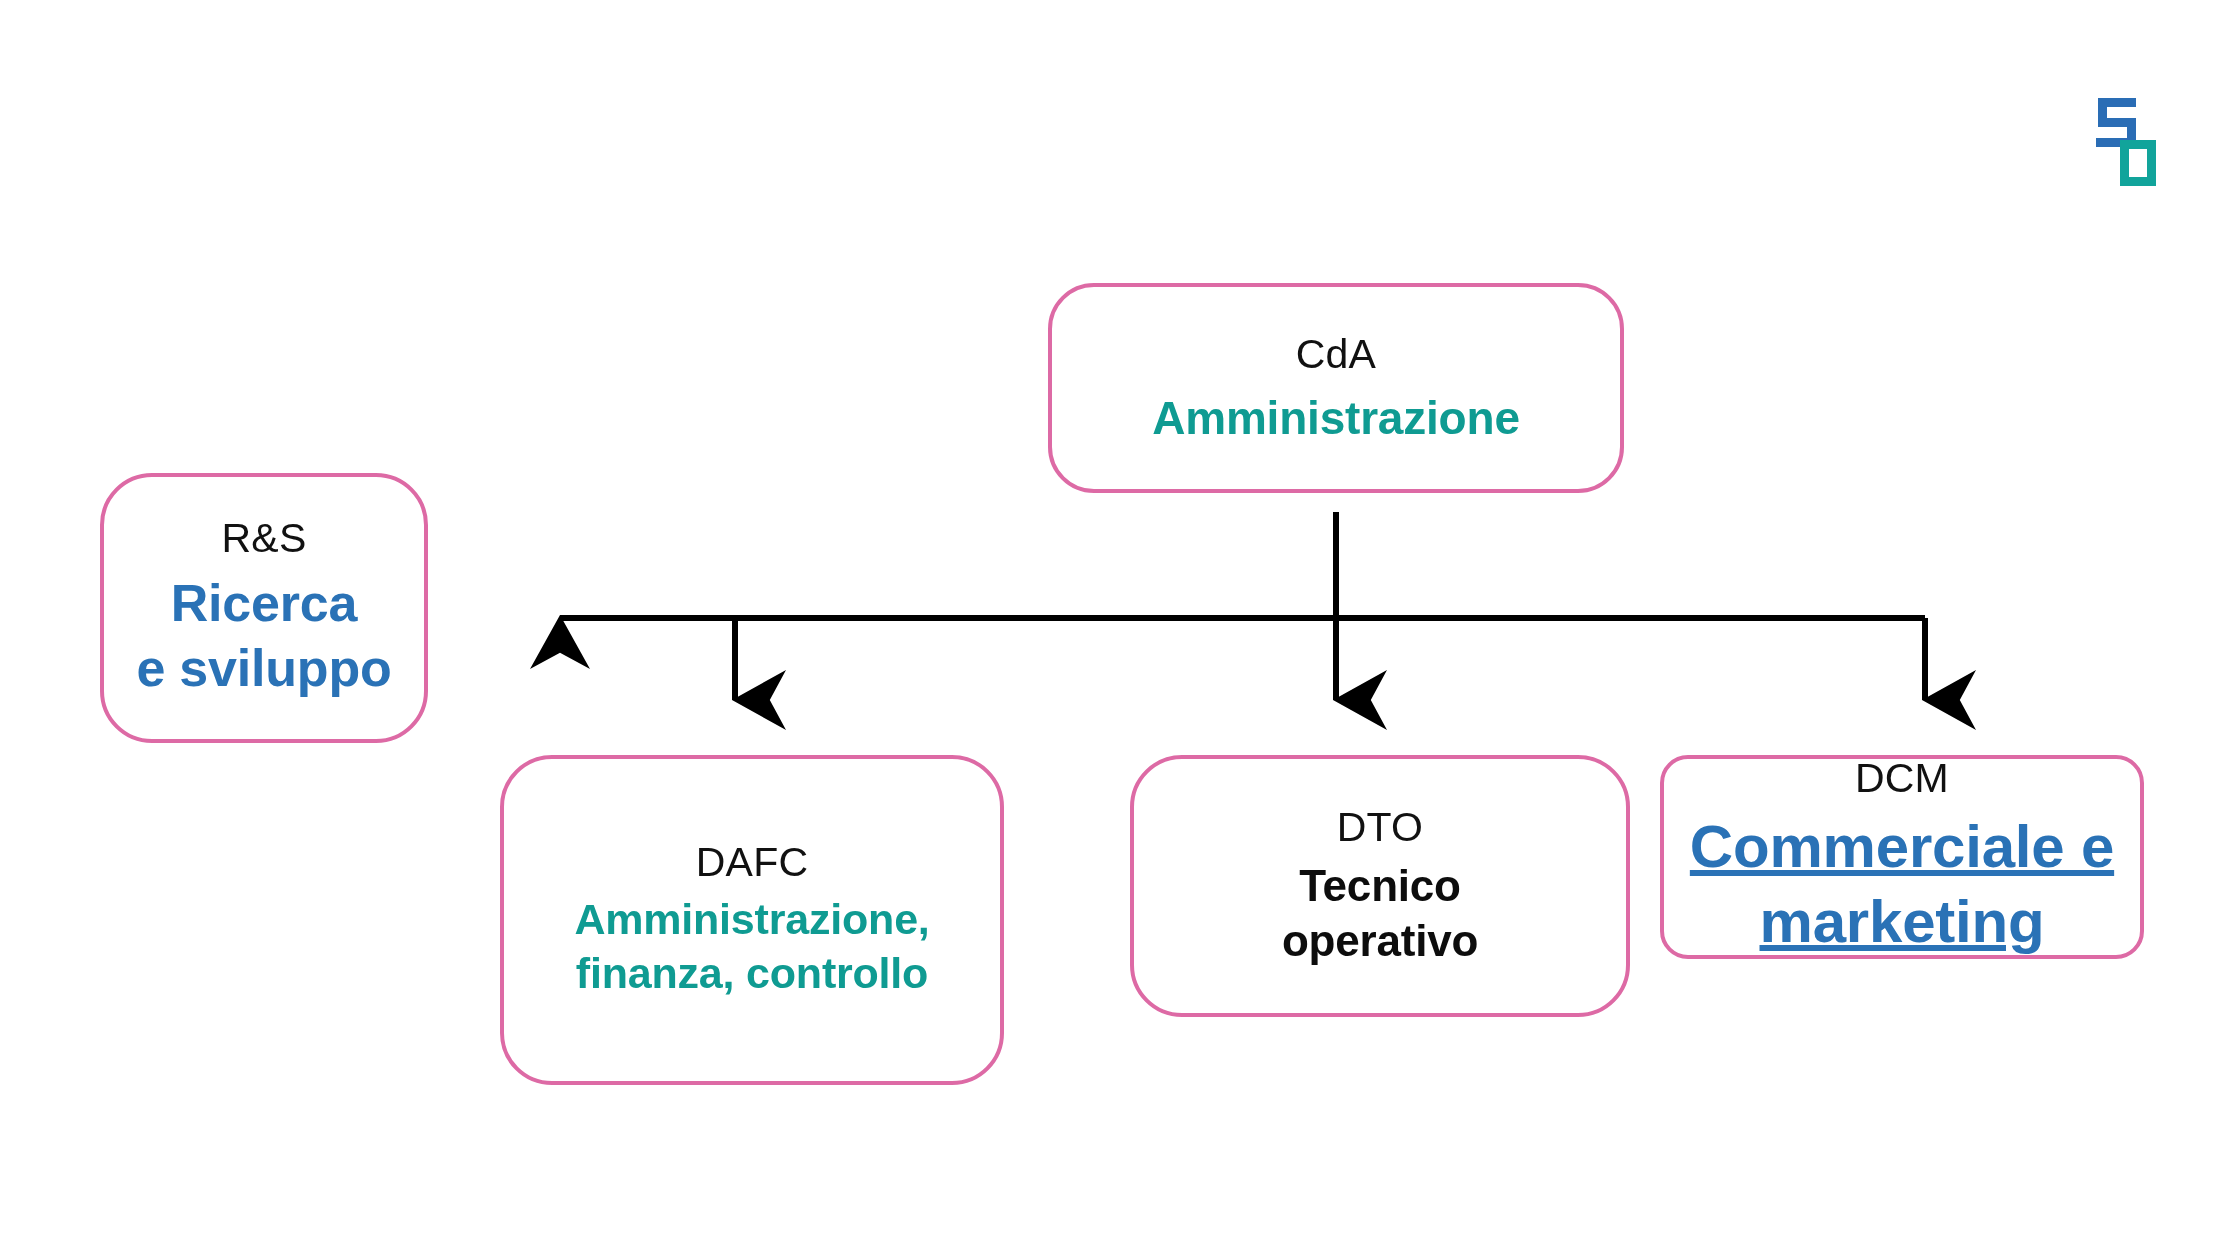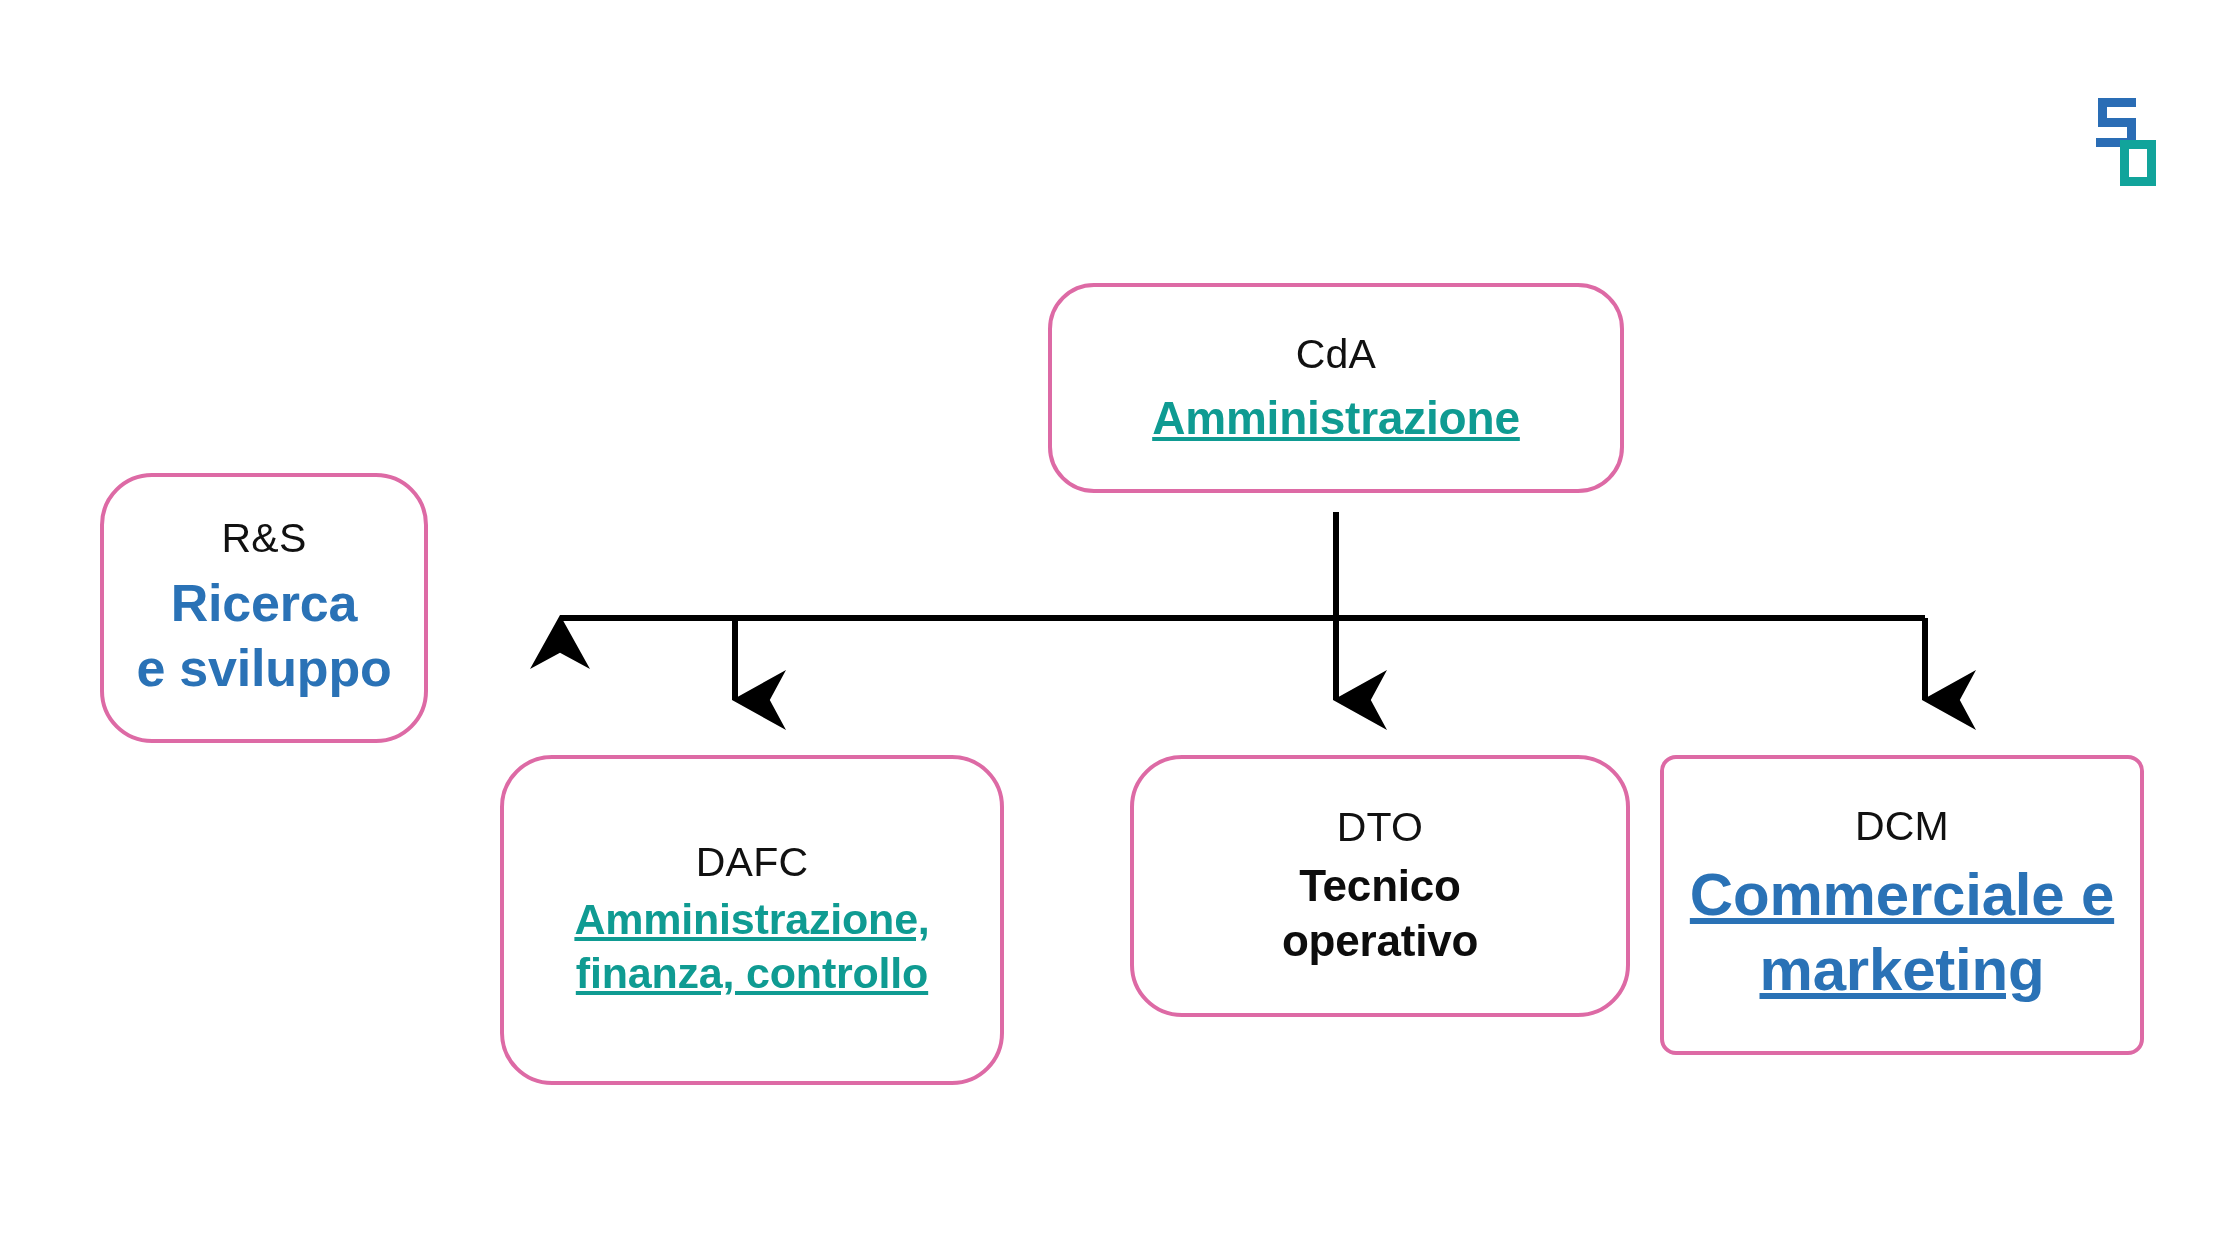--- a/index.html
+++ b/index.html
@@ -48,39 +48,39 @@
     font-size: 41px;
     letter-spacing: 0.2px;
     margin-bottom: 6px;
   }
   .node-desc {
     font-weight: 700;
     font-size: 44px;
     letter-spacing: -0.2px;
     white-space: pre-line;
   }
-  .desc-teal  { color: #0f9b92; text-decoration: underline; }
+  .desc-teal  { color: #0f9b92; }
   .desc-blue  { color: #2a72b6; }
   .desc-black { color: #0d0d0d; }
 
   
   #node-cda  { left: 1048px; top: 283px;  width: 576px; height: 210px; gap: 7px; }
   #node-cda .node-desc { font-size: 46px; }
 
   #node-rs   { left: 100px;  top: 473px;  width: 328px; height: 270px; border-radius: 52px; }
   #node-rs .node-code { font-size: 41px; margin-bottom: 8px; }
   #node-rs .node-desc { font-size: 52px; line-height: 1.25; }
 
   #node-dafc { left: 500px;  top: 755px;  width: 504px; height: 330px; border-radius: 52px; }
   #node-dafc .node-desc { font-size: 43px; line-height: 1.25; }
 
   #node-dto  { left: 1130px; top: 755px;  width: 500px; height: 262px; border-radius: 52px; }
   #node-dto .node-desc { font-size: 44px; line-height: 1.25; }
 
-  #node-dcm  { left: 1660px; top: 755px;  width: 484px; height: 300px; border-radius: 16px; }
+  #node-dcm  { left: 1660px; top: 755px;  width: 484px; height: 204px; border-radius: 28px; }
   #node-dcm .node-desc { font-size: 60px; line-height: 1.25; text-decoration: underline; }
 
   
   #logo {
     position: absolute;
     left: 2096px;
     top: 92px;
     width: 84px;
     height: 96px;
   }

